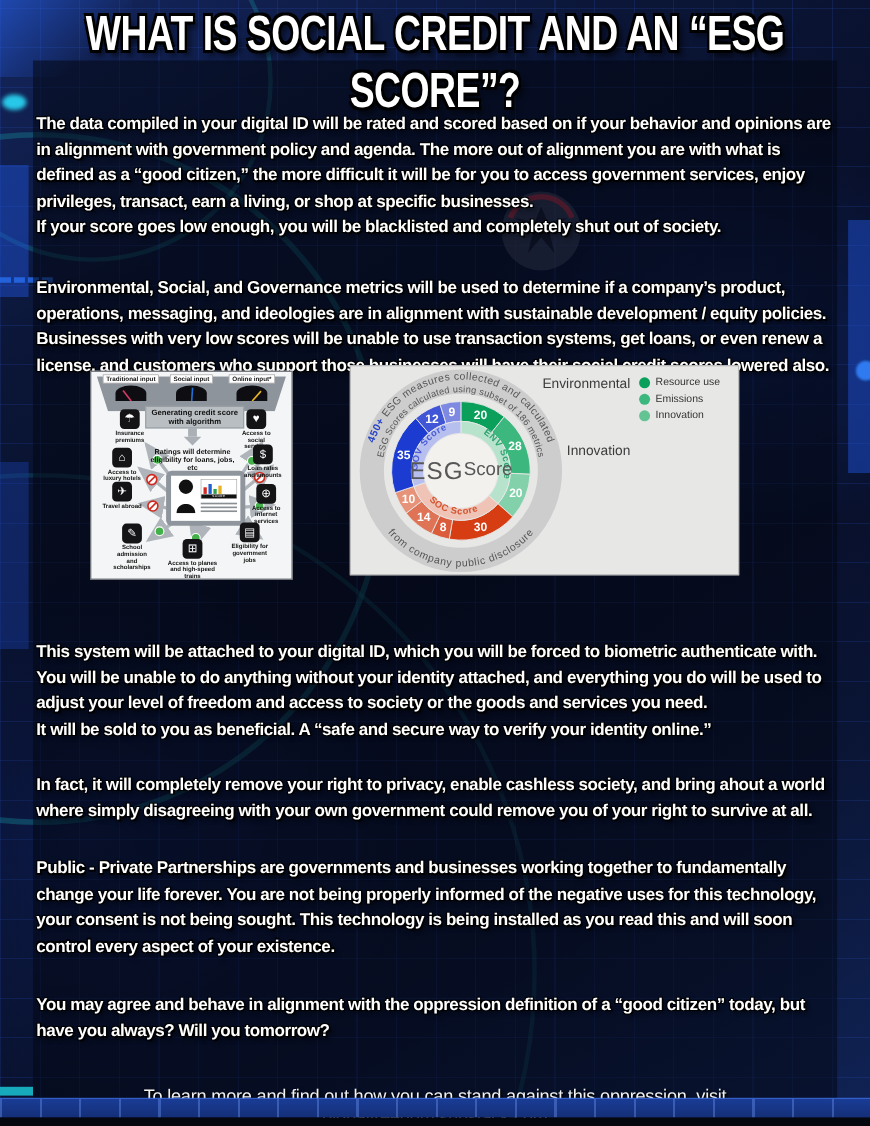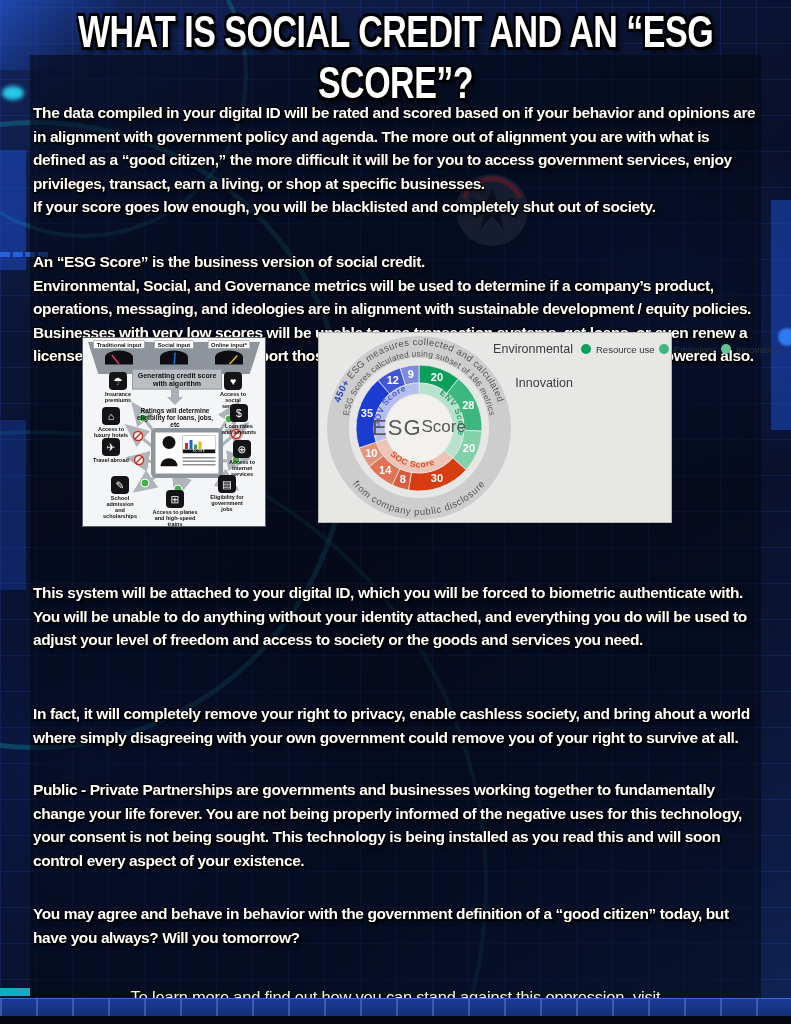--- a/index.html
+++ b/index.html
@@ -87,21 +87,21 @@
       border:1px solid #b5b5b5;box-sizing:border-box;}
   #donut{position:absolute;left:5px;top:0px;}
   #donut text{font-family:"Liberation Sans",sans-serif;}
   .esg-center{position:absolute;left:5px;top:0;width:190px;height:190px;display:flex;flex-direction:row;
       align-items:center;justify-content:center;color:#575757;pointer-events:none;}
   .esg-center .l1{font-size:22px;letter-spacing:1px;}
   .esg-center .l2{font-size:17px;margin-top:-2px;}
   .legend{position:absolute;left:168px;top:9px;width:182px;display:flex;flex-direction:column;gap:10px;}
   .lg-group{display:grid;grid-template-columns:86px 1fr;column-gap:8px;}
   .lg-title{text-align:right;font-size:12.5px;color:#3c3c3c;padding-top:0px;}
-  .lg-items{display:flex;gap:4px;}
+  .lg-items{display:flex;flex-direction:column;gap:4px;}
   .lg-item{display:flex;align-items:center;gap:5px;}
   .lg-dot{width:10px;height:10px;border-radius:50%;flex:0 0 auto;}
   .lg-label{font-size:9.5px;color:#333;white-space:nowrap;}
 </style>
 </head>
 <body>
 
 <div class="poster">
 
   <div class="deco tl-glow"></div>
@@ -125,21 +125,20 @@
 
   <div class="page-title">
     <span>WHAT IS SOCIAL CREDIT AND AN “ESG SCORE”?</span>
   </div>
 
   <div class="pblock" style="top:57px">
     <div>The data compiled in your digital ID will be rated and scored based on if your behavior and opinions are in alignment with government policy and agenda. The more out of alignment you are with what is defined as a “good citizen,” the more difficult it will be for you to access government services, enjoy privileges, transact, earn a living, or shop at specific businesses.</div>
     <div>If your score goes low enough, you will be blacklisted and completely shut out of society.</div>
   </div>
   <div class="pblock" style="top:206px">
-    <div>An “ESG Score” is the business version of social credit.</div>
     <div>Environmental, Social, and Governance metrics will be used to determine if a company’s product, operations, messaging, and ideologies are in alignment with sustainable development / equity policies. Businesses with very low scores will be unable to use transaction systems, get loans, or even renew a license, and customers who support those businesses will have their social credit scores lowered also.</div>
   </div>
 
   <div class="cd-wrap">
     <div class="cd">
       <svg class="cd-svg" width="368" height="380" viewBox="0 0 368 380">
         <defs>
           <marker id="ah" markerWidth="9" markerHeight="8" refX="7" refY="3.5" orient="auto">
             <path d="M0,0 L8,3.5 L0,7 Z" fill="#aeb4b9"></path>
           </marker>
@@ -338,26 +337,27 @@
       <div class="lg-group">
       </div>
       <div class="lg-group">
         <div class="lg-title">Innovation</div>
       </div>
     </div>
   </div>
 
   <div class="pblock" style="top:537px">
     <div>This system will be attached to your digital ID, which you will be forced to biometric authenticate with. You will be unable to do anything without your identity attached, and everything you do will be used to adjust your level of freedom and access to society or the goods and services you need.</div>
+    <div>It will be sold to you as beneficial. A “safe and secure way to verify your identity online.”</div>
   </div>
   <div class="pblock" style="top:658px">
     <div>In fact, it will completely remove your right to privacy, enable cashless society, and bring ahout a world where simply disagreeing with your own government could remove you of your right to survive at all.</div>
   </div>
   <div class="pblock" style="top:734px">
     <div>Public - Private Partnerships are governments and businesses working together to fundamentally change your life forever. You are not being properly informed of the negative uses for this technology, your consent is not being sought. This technology is being installed as you read this and will soon control every aspect of your existence.</div>
   </div>
   <div class="pblock" style="top:858px">
-    <div>You may agree and behave in behavior with the government definition of a “good citizen” today, but have you always? Will you tomorrow?</div>
+    <div>You may agree and behave in alignment with the oppression definition of a “good citizen” today, but have you always? Will you tomorrow?</div>
   </div>
 
   <div class="footer-line">To learn more and find out how you can stand against this oppression, visit globalfreedom.substack.com</div>
   <div class="bottom-bar"></div>
 </div>
 
 </body></html>

